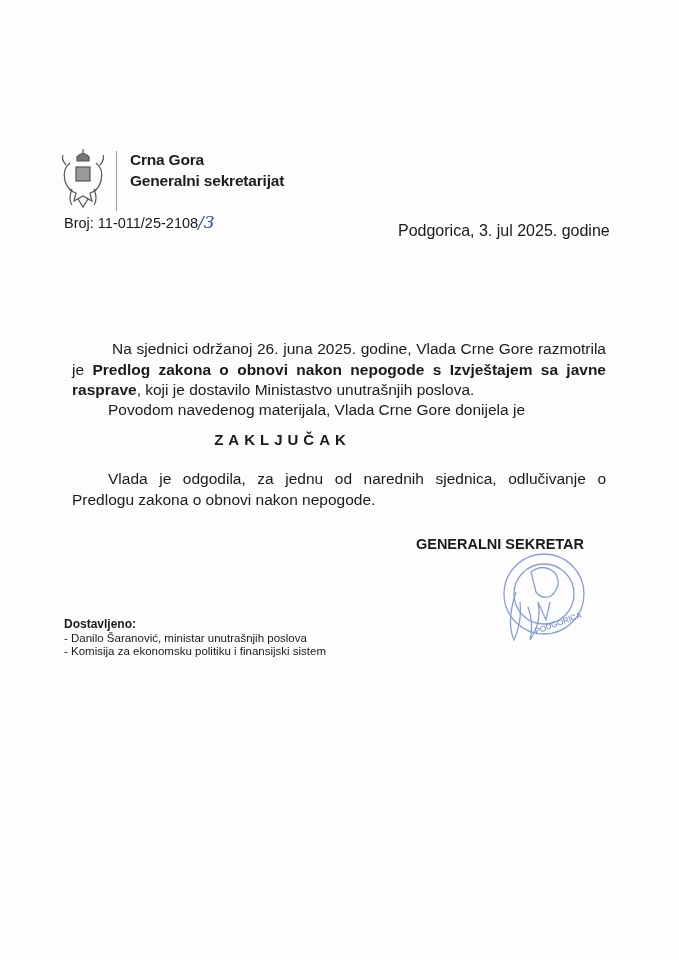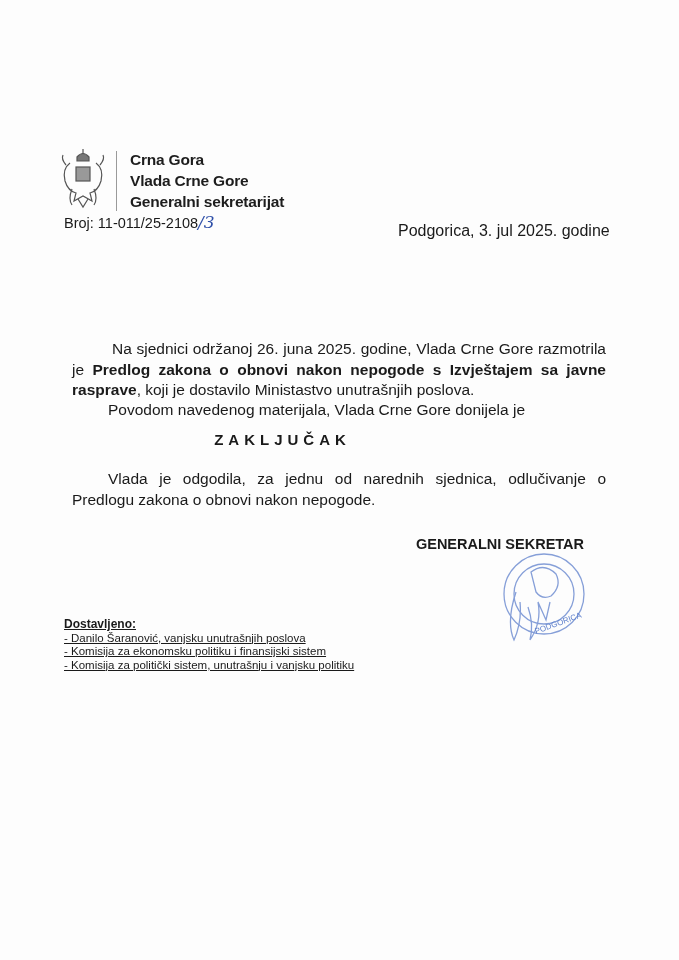--- a/index.html
+++ b/index.html
@@ -15,21 +15,21 @@
   .ref .hand { color: #2e4fa8; font-family: "DejaVu Serif", serif; font-style: italic; font-size: 17px; }
   .place { position: absolute; left: 398px; top: 212px; font-size: 16px; margin-top: 10px; }
   .body-text { position: absolute; left: 64px; width: 534px; font-size: 15.5px; line-height: 20.5px; text-align: justify; margin-left: 8px; }
   .p1 { top: 339px; }
   .p1 .ind { display: inline-block; width: 40px; }
   .p2 { top: 380px; text-indent: 36px; }
   .title { position: absolute; left: 0; width: 565px; top: 431px; text-align: center; font-weight: bold; font-size: 15px; letter-spacing: 5px; }
   .p3 { top: 469px; }
   .sig { position: absolute; left: 400px; top: 535px; width: 200px; text-align: center; font-weight: bold; font-size: 14.5px; line-height: 18px; z-index: 2; }
   .stamp { position: absolute; left: 476px; top: 552px; width: 130px; height: 95px; z-index: 1; }
-  .dost { position: absolute; left: 64px; top: 618px; font-size: 11.5px; line-height: 13.5px; text-decoration: underline; }
+  .dost { position: absolute; left: 64px; top: 618px; font-size: 11.5px; line-height: 13.5px; }
   .dost .lbl { font-weight: bold; font-size: 12px; }
 </style>
 </head>
 <body>
 
 <div class="header">
   <svg class="coat" viewBox="0 0 46 60">
     <g fill="none" stroke="#555" stroke-width="1.2">
       <path d="M17 8 Q23 1 29 8 L29 12 L17 12 Z" fill="#777"></path>
       <line x1="23" y1="0" x2="23" y2="5"></line>
@@ -38,21 +38,20 @@
       <path d="M6 16 Q1 10 3 6"></path>
         <path d="M40 16 Q45 10 43 6"></path>
       <path d="M12 40 Q8 50 12 56"></path>
         <path d="M34 40 Q38 50 34 56"></path>
       <path d="M18 50 L23 58 L28 50"></path>
     </g>
   </svg>
   <div class="vbar"></div>
   <div class="hlines">
     <div>Crna Gora</div>
-    <div>Vlada Crne Gore</div>
     <div>Generalni sekretarijat</div>
   </div>
 </div>
 
 <div class="ref">
   <span>Broj: 11-011/25-2108</span><span class="hand">/3</span>
 </div>
 <div class="place">Podgorica, 3. jul 2025. godine</div>
 
 <div class="body-text p1"><span class="ind"></span><span>Na sjednici održanoj 26. juna 2025. godine, Vlada Crne Gore razmotrila je </span><b>Predlog zakona o obnovi nakon nepogode s Izvještajem sa javne rasprave</b><span>, koji je dostavilo Ministastvo unutrašnjih poslova.</span></div>
@@ -73,16 +72,15 @@
     <circle cx="68" cy="42" r="30"></circle>
     <path d="M55 20 Q68 10 80 22 Q86 34 75 44 Q66 48 60 40 Z"></path>
     <path d="M40 40 Q30 70 38 88 Q46 70 44 50"></path>
     <path d="M52 55 Q58 72 54 88 Q66 70 62 50 L70 68 L74 50"></path>
   </g>
   <text x="60" y="82" font-size="8" fill="#5f80cc" font-family="Liberation Sans, sans-serif" transform="rotate(-20 60 82)">PODGORICA</text>
 </svg>
 
 <div class="dost">
   <div class="lbl">Dostavljeno:</div>
-  <div>- Danilo Šaranović, vanjsku unutrašnjih poslova</div>
+  <div>- Danilo Šaranović, ministar unutrašnjih poslova</div>
   <div>- Komisija za ekonomsku politiku i finansijski sistem</div>
-  <div>- Komisija za politički sistem, unutrašnju i vanjsku politiku</div>
 </div>
 
 </body></html>

